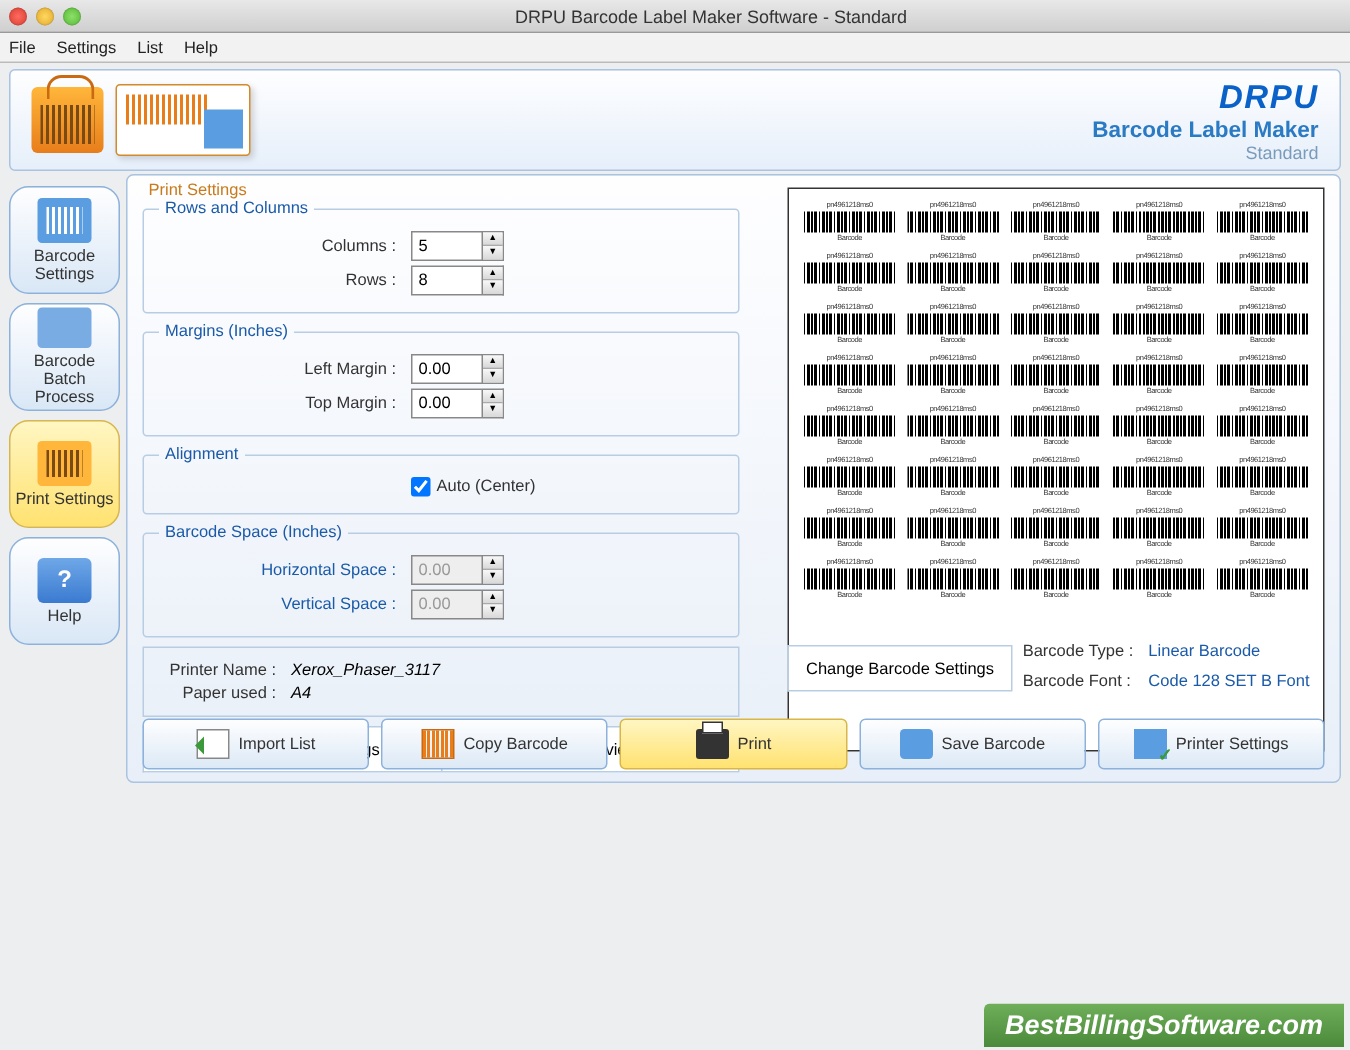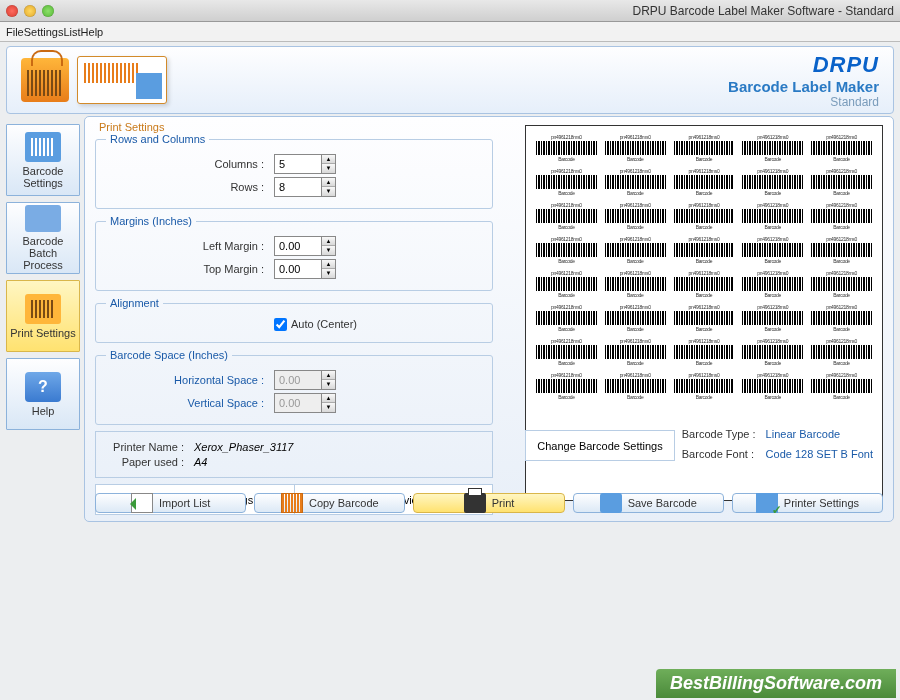--- a/index.html
+++ b/index.html
@@ -5,43 +5,43 @@
 * { box-sizing: border-box; margin: 0; padding: 0; font-family: "Lucida Grande", Arial, sans-serif; font-size: 11px; }
 body { background: #eceef0; width: 900px; height: 700px; overflow: hidden; }
 
 
 .titlebar { height: 22px; background: linear-gradient(#e8e8e8, #cfcfcf); border-bottom: 1px solid #999; display: flex; align-items: center; padding: 0 6px; }
 .traffic { display: flex; gap: 6px; }
 .traffic span { width: 12px; height: 12px; border-radius: 50%; box-shadow: inset 0 0 1px rgba(0,0,0,.4); }
 .tl-red { background: radial-gradient(#ff6b5f,#d63a2e); }
 .tl-yel { background: radial-gradient(#ffd85f,#e0a528); }
 .tl-grn { background: radial-gradient(#8de06a,#52b531); }
-.title { flex: 1; text-align: right; color: #333; font-size: 12px; }
-
-
-.menubar { height: 20px; background: #f2f2f2; border-bottom: 1px solid #bbb; display: flex; align-items: center; padding: 0 6px; color: #222; }
+.title { flex: 1; text-align: center; color: #333; font-size: 12px; }
+
+
+.menubar { height: 20px; background: #f2f2f2; border-bottom: 1px solid #bbb; display: flex; align-items: center; padding: 0 6px; gap: 14px; color: #222; }
 
 
 .banner { height: 68px; margin: 4px 6px 2px 6px; background: linear-gradient(#fefeff,#e6effa); border: 1px solid #a9c3e2; border-radius: 4px; display: flex; align-items: center; padding: 0 14px; justify-content: space-between; }
 .banner-left { display: flex; align-items: center; gap: 8px; }
 .bag-icon { width: 48px; height: 44px; background: linear-gradient(#ffb63a,#e87d1a); border-radius: 4px; position: relative; }
 .bag-icon::before { content:""; position:absolute; top:-8px; left:10px; width:28px; height:14px; border:2px solid #c96a12; border-bottom:none; border-radius:10px 10px 0 0;}
 .bar-stripes { position:absolute; bottom:6px; left:6px; right:6px; top:12px; background: repeating-linear-gradient(90deg,#7a4a14 0 2px,transparent 2px 4px); }
 .barcode-card { width:90px; height:48px; background:#fff; border:1px solid #d28a2a; border-radius:3px; position:relative; box-shadow:2px 2px 4px rgba(0,0,0,.15);}
 .barcode-card .lin { position:absolute; top:6px; left:6px; width:54px; height:20px; background: repeating-linear-gradient(90deg,#e87d1a 0 2px,transparent 2px 4px);}
 .barcode-card .qr { position:absolute; bottom:4px; right:4px; width:26px; height:26px; background:#5a9de0;}
 .banner-right { text-align: right; }
 .brand-logo { font-size: 22px; font-weight: bold; color: #0a62c9; font-style: italic; letter-spacing: 1px;}
 .brand-sub { font-size: 15px; color: #2a7ac4; font-weight: bold; }
 .brand-std { font-size: 12px; color: #7a9cbb; }
 
 
 .main { display: flex; padding: 0 6px; gap: 4px; }
 .sidebar { width: 74px; display: flex; flex-direction: column; gap: 6px; padding-top: 8px; }
-.side-btn { height: 72px; background: linear-gradient(#fefeff,#d9e7f6); border: 1px solid #8cb2db; border-radius: 1px; display: flex; flex-direction: column; align-items: center; justify-content: center; gap: 3px; cursor: pointer; font-size: 9px; text-align: center; color: #333; padding: 2px;}
+.side-btn { height: 72px; background: linear-gradient(#fefeff,#d9e7f6); border: 1px solid #8cb2db; border-radius: 13px; display: flex; flex-direction: column; align-items: center; justify-content: center; gap: 3px; cursor: pointer; font-size: 9px; text-align: center; color: #333; padding: 2px;}
 .side-btn.active { background: linear-gradient(#fff6c2,#ffe270); border-color: #d9b64a; }
 .side-icon { width: 36px; height: 30px; border-radius: 3px; }
 .si-wrench { background: #5a9de0; position:relative;}
 .si-wrench::after{content:"";position:absolute;inset:6px;background:repeating-linear-gradient(90deg,#fff 0 2px,transparent 2px 4px);}
 .si-batch { background: #7aace4; }
 .si-print { background: #ffb63a; position:relative;}
 .si-print::after{content:"";position:absolute;inset:6px;background:repeating-linear-gradient(90deg,#7a4a14 0 2px,transparent 2px 4px);}
 .si-help { background: linear-gradient(#6fa8e8,#3a7ad0); border-radius:4px; position:relative;}
 .si-help::after{content:"?";position:absolute;inset:0;display:flex;align-items:center;justify-content:center;color:#fff;font-weight:bold;font-size:16px;}
 
@@ -84,21 +84,21 @@
 .bm-bars { height:14px; background: repeating-linear-gradient(90deg,#000 0 1px,transparent 1px 2px,#000 2px 4px,transparent 4px 5px); margin:1px 2px;}
 .bm-bot { font-size:5px; color:#333; letter-spacing:-0.3px; white-space:nowrap; overflow:hidden;}
 
 .change-bc { position:absolute; left:0; bottom:0; width:150px;}
 .bc-info { position:absolute; right:8px; bottom:-4px; font-size:11px; line-height:18px;}
 .bc-info td:first-child { padding-right:8px; color:#333;}
 .bc-info td:last-child { color:#1a5aa8;}
 
 
 .actions { position:absolute; left:10px; right:10px; bottom:8px; display:flex; gap:8px; }
-.act-btn { flex:1; height:20px; background: linear-gradient(#fefeff,#dce9f6); border:1px solid #8cb2db; border-radius:4px; display:flex; align-items:center; justify-content:center; gap:6px; cursor:pointer; font-size:11px; color:#333;}
+.act-btn { flex:1; height:34px; background: linear-gradient(#fefeff,#dce9f6); border:1px solid #8cb2db; border-radius:4px; display:flex; align-items:center; justify-content:center; gap:6px; cursor:pointer; font-size:11px; color:#333;}
 .act-btn.primary { background: linear-gradient(#fff6c2,#ffe270); border-color:#d9b64a; }
 .act-icon { width:22px; height:20px; }
 .ai-import { background:#fff; border:1px solid #888; position:relative;}
 .ai-import::after{content:"";position:absolute;left:-8px;top:4px;width:0;height:0;border:6px solid transparent;border-right-color:#3a9a3a;}
 .ai-copy { background:repeating-linear-gradient(90deg,#e87d1a 0 2px,transparent 2px 3px); border:1px solid #c96a12;}
 .ai-save { background:#5a9de0; border-radius:3px;}
 .ai-print { background:#333; border-radius:2px; position:relative;}
 .ai-print::before{content:"";position:absolute;top:-5px;left:4px;right:4px;height:6px;background:#fff;border:1px solid #333;}
 .ai-prset { background:#5a9de0; position:relative;}
 .ai-prset::after{content:"✓";position:absolute;right:-4px;bottom:-4px;color:#3a9a3a;font-weight:bold;font-size:12px;}

